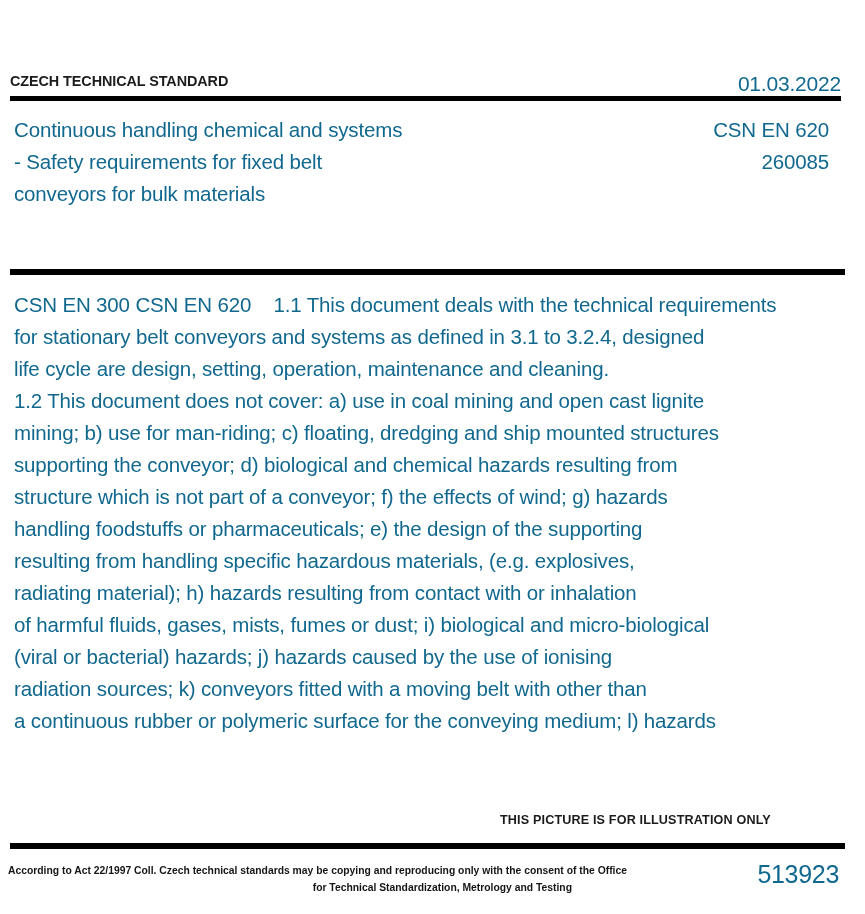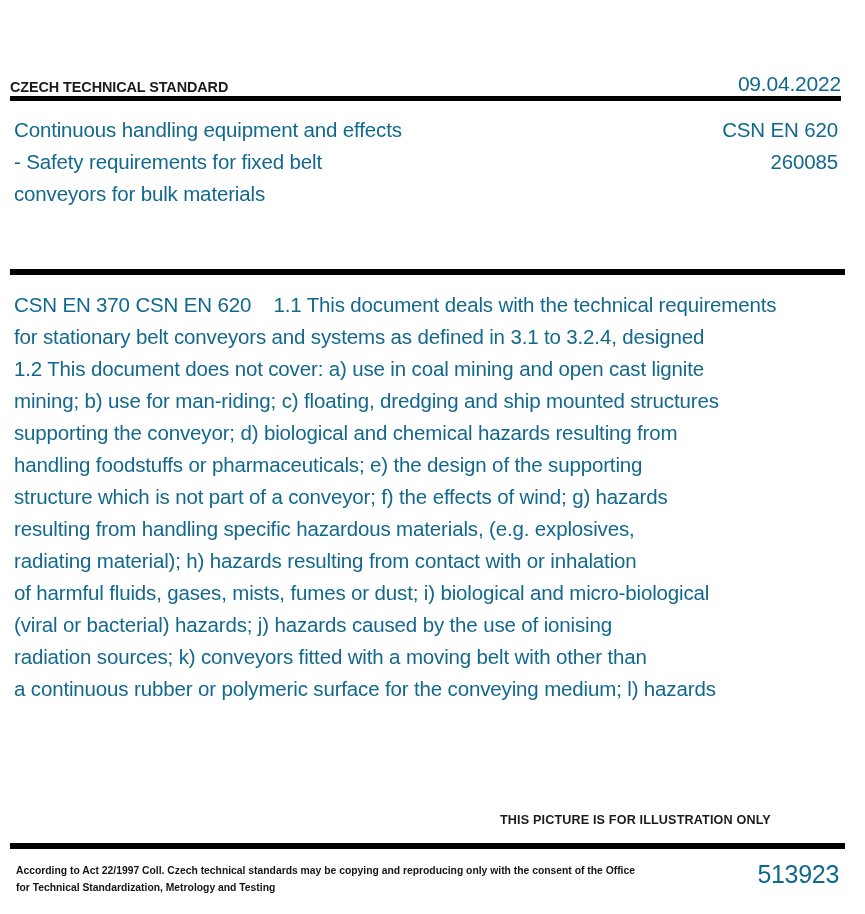--- a/index.html
+++ b/index.html
@@ -21,21 +21,21 @@
   }
 
   
   .header-row {
     position: absolute;
     left: 10px;
     right: 24px;
     top: 72px;
     height: 24px;
     display: flex;
-    align-items: flex-end;
+    align-items: flex-start;
     justify-content: space-between;
   }
   .std-label {
     font-size: 15.5px;
     font-weight: bold;
     letter-spacing: -0.1px;
     color: #1b1b1b;
     transform: scaleX(0.93);
     transform-origin: left bottom;
     white-space: nowrap;
@@ -66,21 +66,21 @@
   }
   .title-line {
     font-size: 20.5px;
     line-height: 32px;
     color: #11688f;
     white-space: nowrap;
     letter-spacing: -0.15px;
   }
   .code-block {
     position: absolute;
-    right: 27px;
+    right: 36px;
     top: 114px;
     text-align: right;
     margin-left: 13px;
   }
   .code-line {
     font-size: 20.5px;
     line-height: 32px;
     color: #11688f;
     white-space: nowrap;
     letter-spacing: -0.15px;
@@ -111,23 +111,24 @@
     color: #1b1b1b;
     letter-spacing: 0.15px;
     white-space: nowrap;
     transform: scaleX(0.97);
     transform-origin: left top;
   }
 
   
   .footer-note {
     position: absolute;
-    left: 16px;
+    left: 8px;
     top: 862px;
     width: 600px;
+    text-align: right;
   }
   .footer-line {
     font-size: 11px;
     font-weight: bold;
     line-height: 17px;
     color: #151515;
     transform: scaleX(0.94);
     transform-origin: left top;
     white-space: nowrap;
   }
@@ -141,46 +142,47 @@
     white-space: nowrap;
   }
 </style>
 </head>
 <body>
 
 <div class="page">
 
   <div class="header-row">
     <div class="std-label">CZECH TECHNICAL STANDARD</div>
-    <div class="std-date">09.04.2022</div>
+    <div class="std-date">01.03.2022</div>
   </div>
 
   <div class="rule rule-1"></div>
 
   <div class="title-block">
-    <div class="title-line">Continuous handling equipment and effects</div>
+    <div class="title-line">Continuous handling chemical and systems</div>
     <div class="title-line">- Safety requirements for fixed belt</div>
     <div class="title-line">conveyors for bulk materials</div>
   </div>
 
   <div class="code-block">
     <div class="code-line">CSN EN 620</div>
     <div class="code-line">260085</div>
   </div>
 
   <div class="rule rule-2"></div>
 
   <div class="body-block">
-    <div class="body-line">CSN EN 370 CSN EN 620    1.1 This document deals with the technical requirements</div>
+    <div class="body-line">CSN EN 300 CSN EN 620    1.1 This document deals with the technical requirements</div>
     <div class="body-line">for stationary belt conveyors and systems as defined in 3.1 to 3.2.4, designed</div>
+    <div class="body-line">life cycle are design, setting, operation, maintenance and cleaning.</div>
     <div class="body-line">1.2 This document does not cover: a) use in coal mining and open cast lignite</div>
     <div class="body-line">mining; b) use for man-riding; c) floating, dredging and ship mounted structures</div>
     <div class="body-line">supporting the conveyor; d) biological and chemical hazards resulting from</div>
+    <div class="body-line">structure which is not part of a conveyor; f) the effects of wind; g) hazards</div>
     <div class="body-line">handling foodstuffs or pharmaceuticals; e) the design of the supporting</div>
-    <div class="body-line">structure which is not part of a conveyor; f) the effects of wind; g) hazards</div>
     <div class="body-line">resulting from handling specific hazardous materials, (e.g. explosives,</div>
     <div class="body-line">radiating material); h) hazards resulting from contact with or inhalation</div>
     <div class="body-line">of harmful fluids, gases, mists, fumes or dust; i) biological and micro-biological</div>
     <div class="body-line">(viral or bacterial) hazards; j) hazards caused by the use of ionising</div>
     <div class="body-line">radiation sources; k) conveyors fitted with a moving belt with other than</div>
     <div class="body-line">a continuous rubber or polymeric surface for the conveying medium; l) hazards</div>
   </div>
 
   <div class="illustration-note">THIS PICTURE IS FOR ILLUSTRATION ONLY</div>
 

